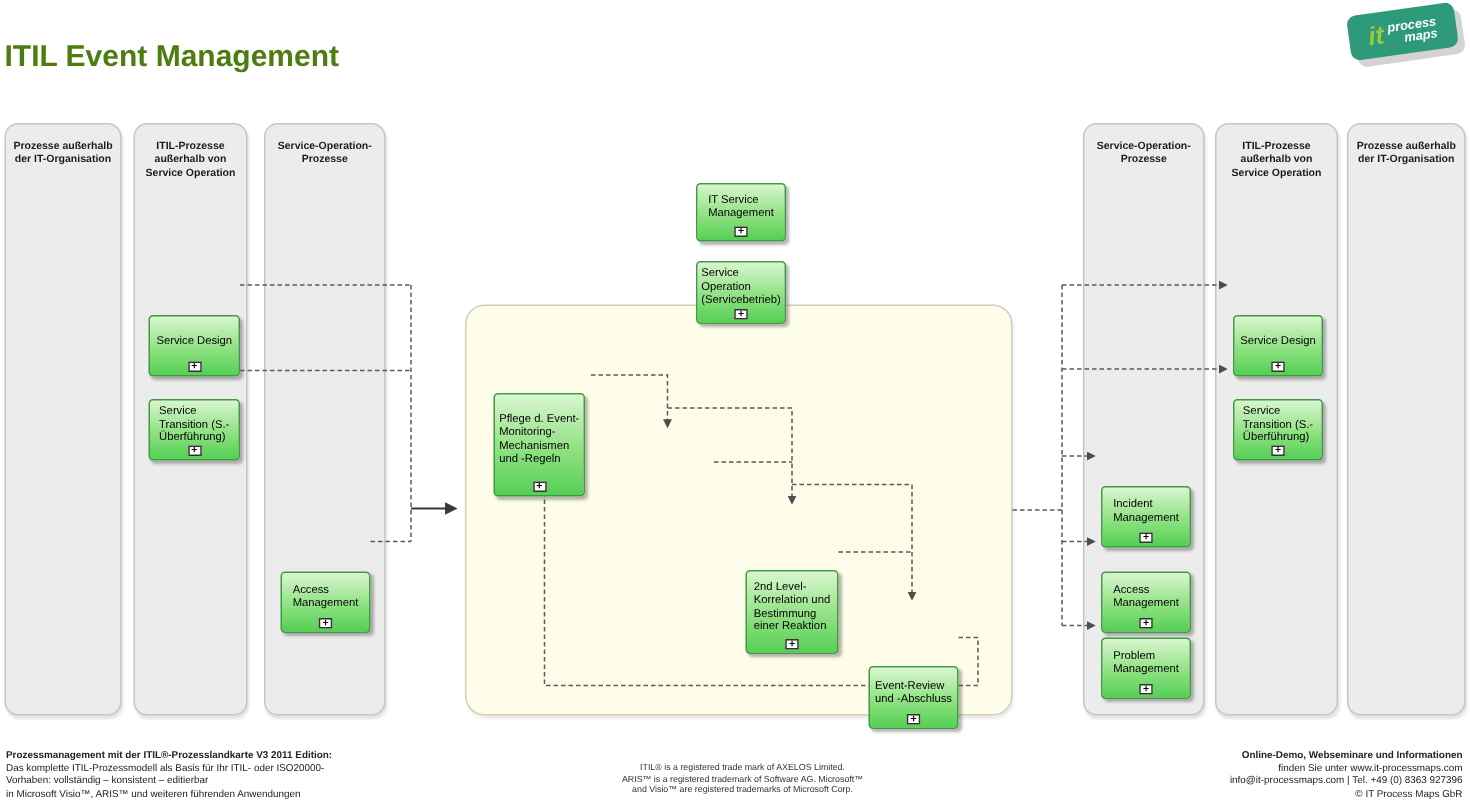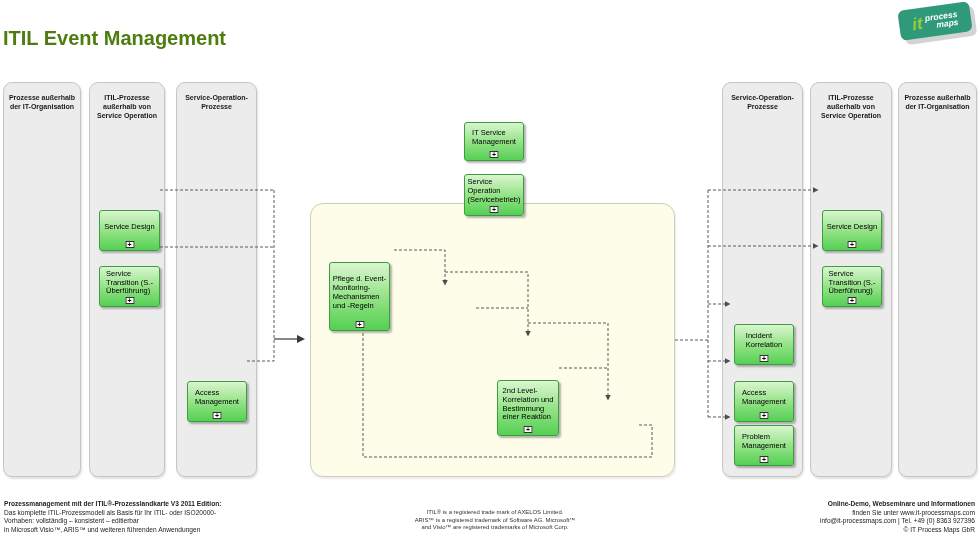--- a/index.html
+++ b/index.html
@@ -160,34 +160,39 @@
 und -Regeln</span>
     <span class="plus">+</span>
   </div>
   <div class="gbox" style="left:497px;top:340px;width:62px;height:56px">
     <span class="gbox-label">2nd Level-
 Korrelation und
 Bestimmung
 einer Reaktion</span>
     <span class="plus">+</span>
   </div>
+  <div class="gbox" style="left:579px;top:404px;width:60px;height:42px">
+    <span class="gbox-label">Event-Review
+und -Abschluss</span>
+    <span class="plus">+</span>
+  </div>
 
   <div class="gbox" style="left:822px;top:170px;width:60px;height:41px">
     <span class="gbox-label">Service Design</span>
     <span class="plus">+</span>
   </div>
   <div class="gbox" style="left:822px;top:226px;width:60px;height:41px">
     <span class="gbox-label">Service
 Transition (S.-
 Überführung)</span>
     <span class="plus">+</span>
   </div>
   <div class="gbox" style="left:734px;top:284px;width:60px;height:41px">
     <span class="gbox-label">Incident
-Korrelation</span>
+Management</span>
     <span class="plus">+</span>
   </div>
   <div class="gbox" style="left:734px;top:341px;width:60px;height:41px">
     <span class="gbox-label">Access
 Management</span>
     <span class="plus">+</span>
   </div>
   <div class="gbox" style="left:734px;top:385px;width:60px;height:41px">
     <span class="gbox-label">Problem
 Management</span>

